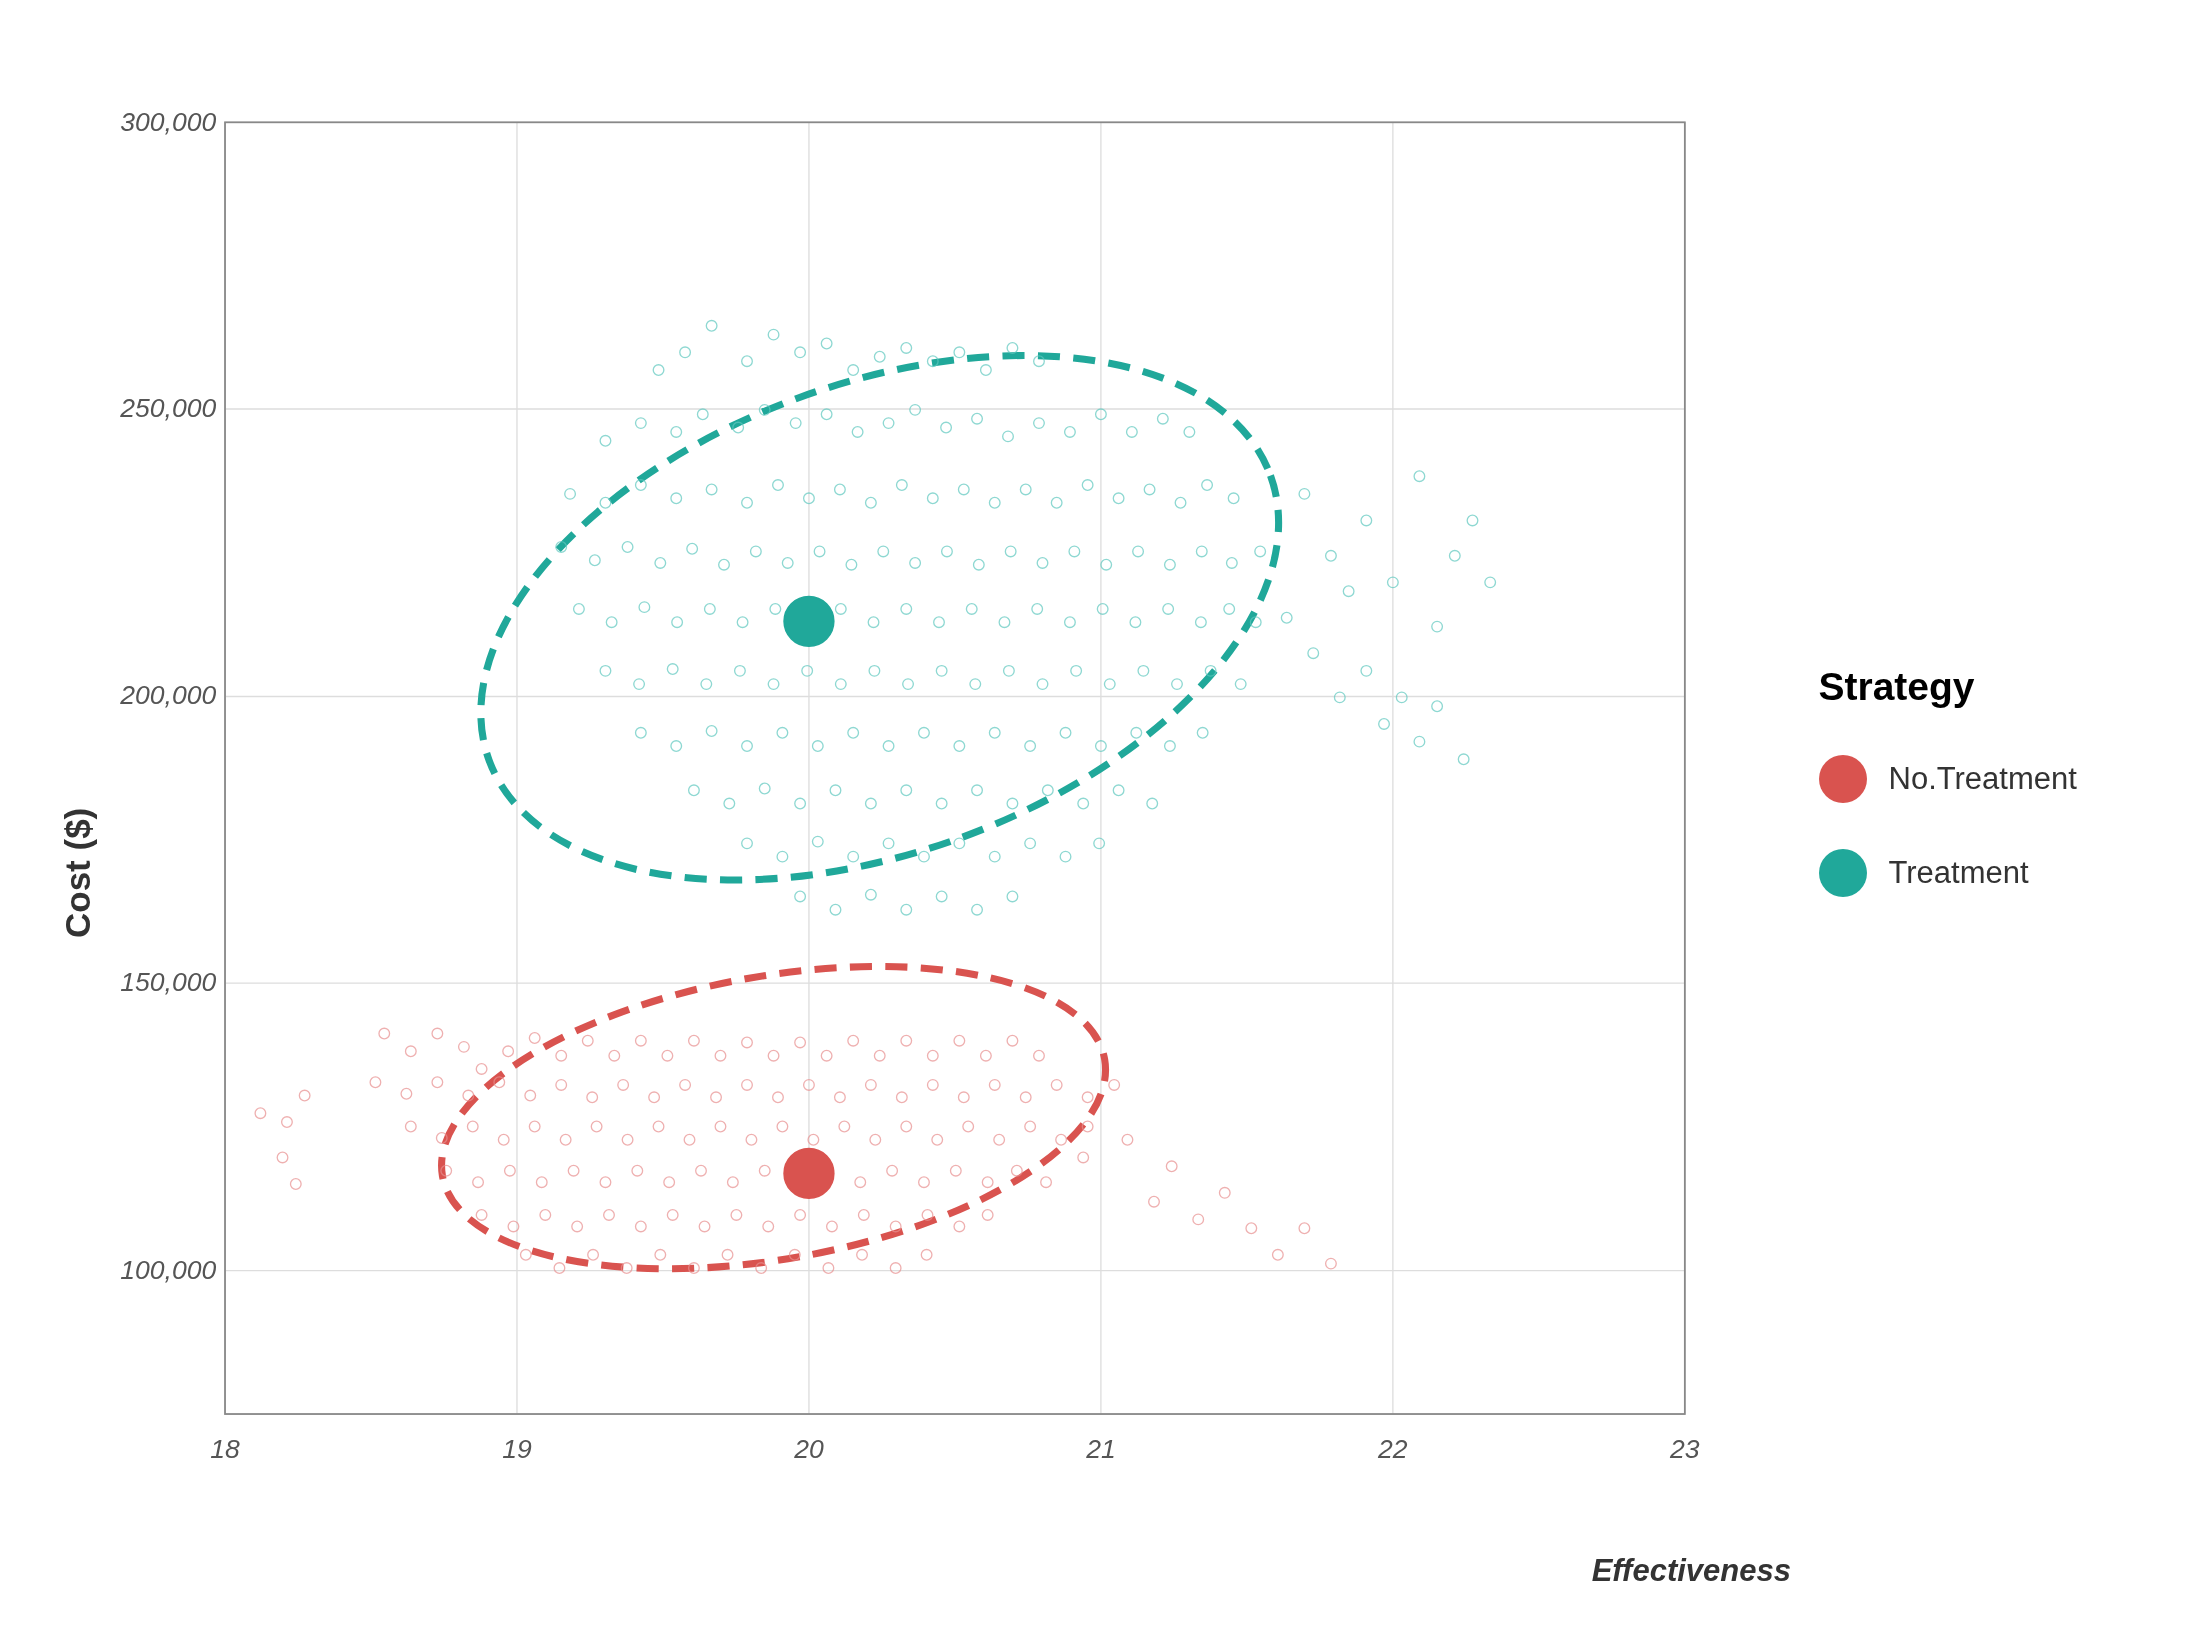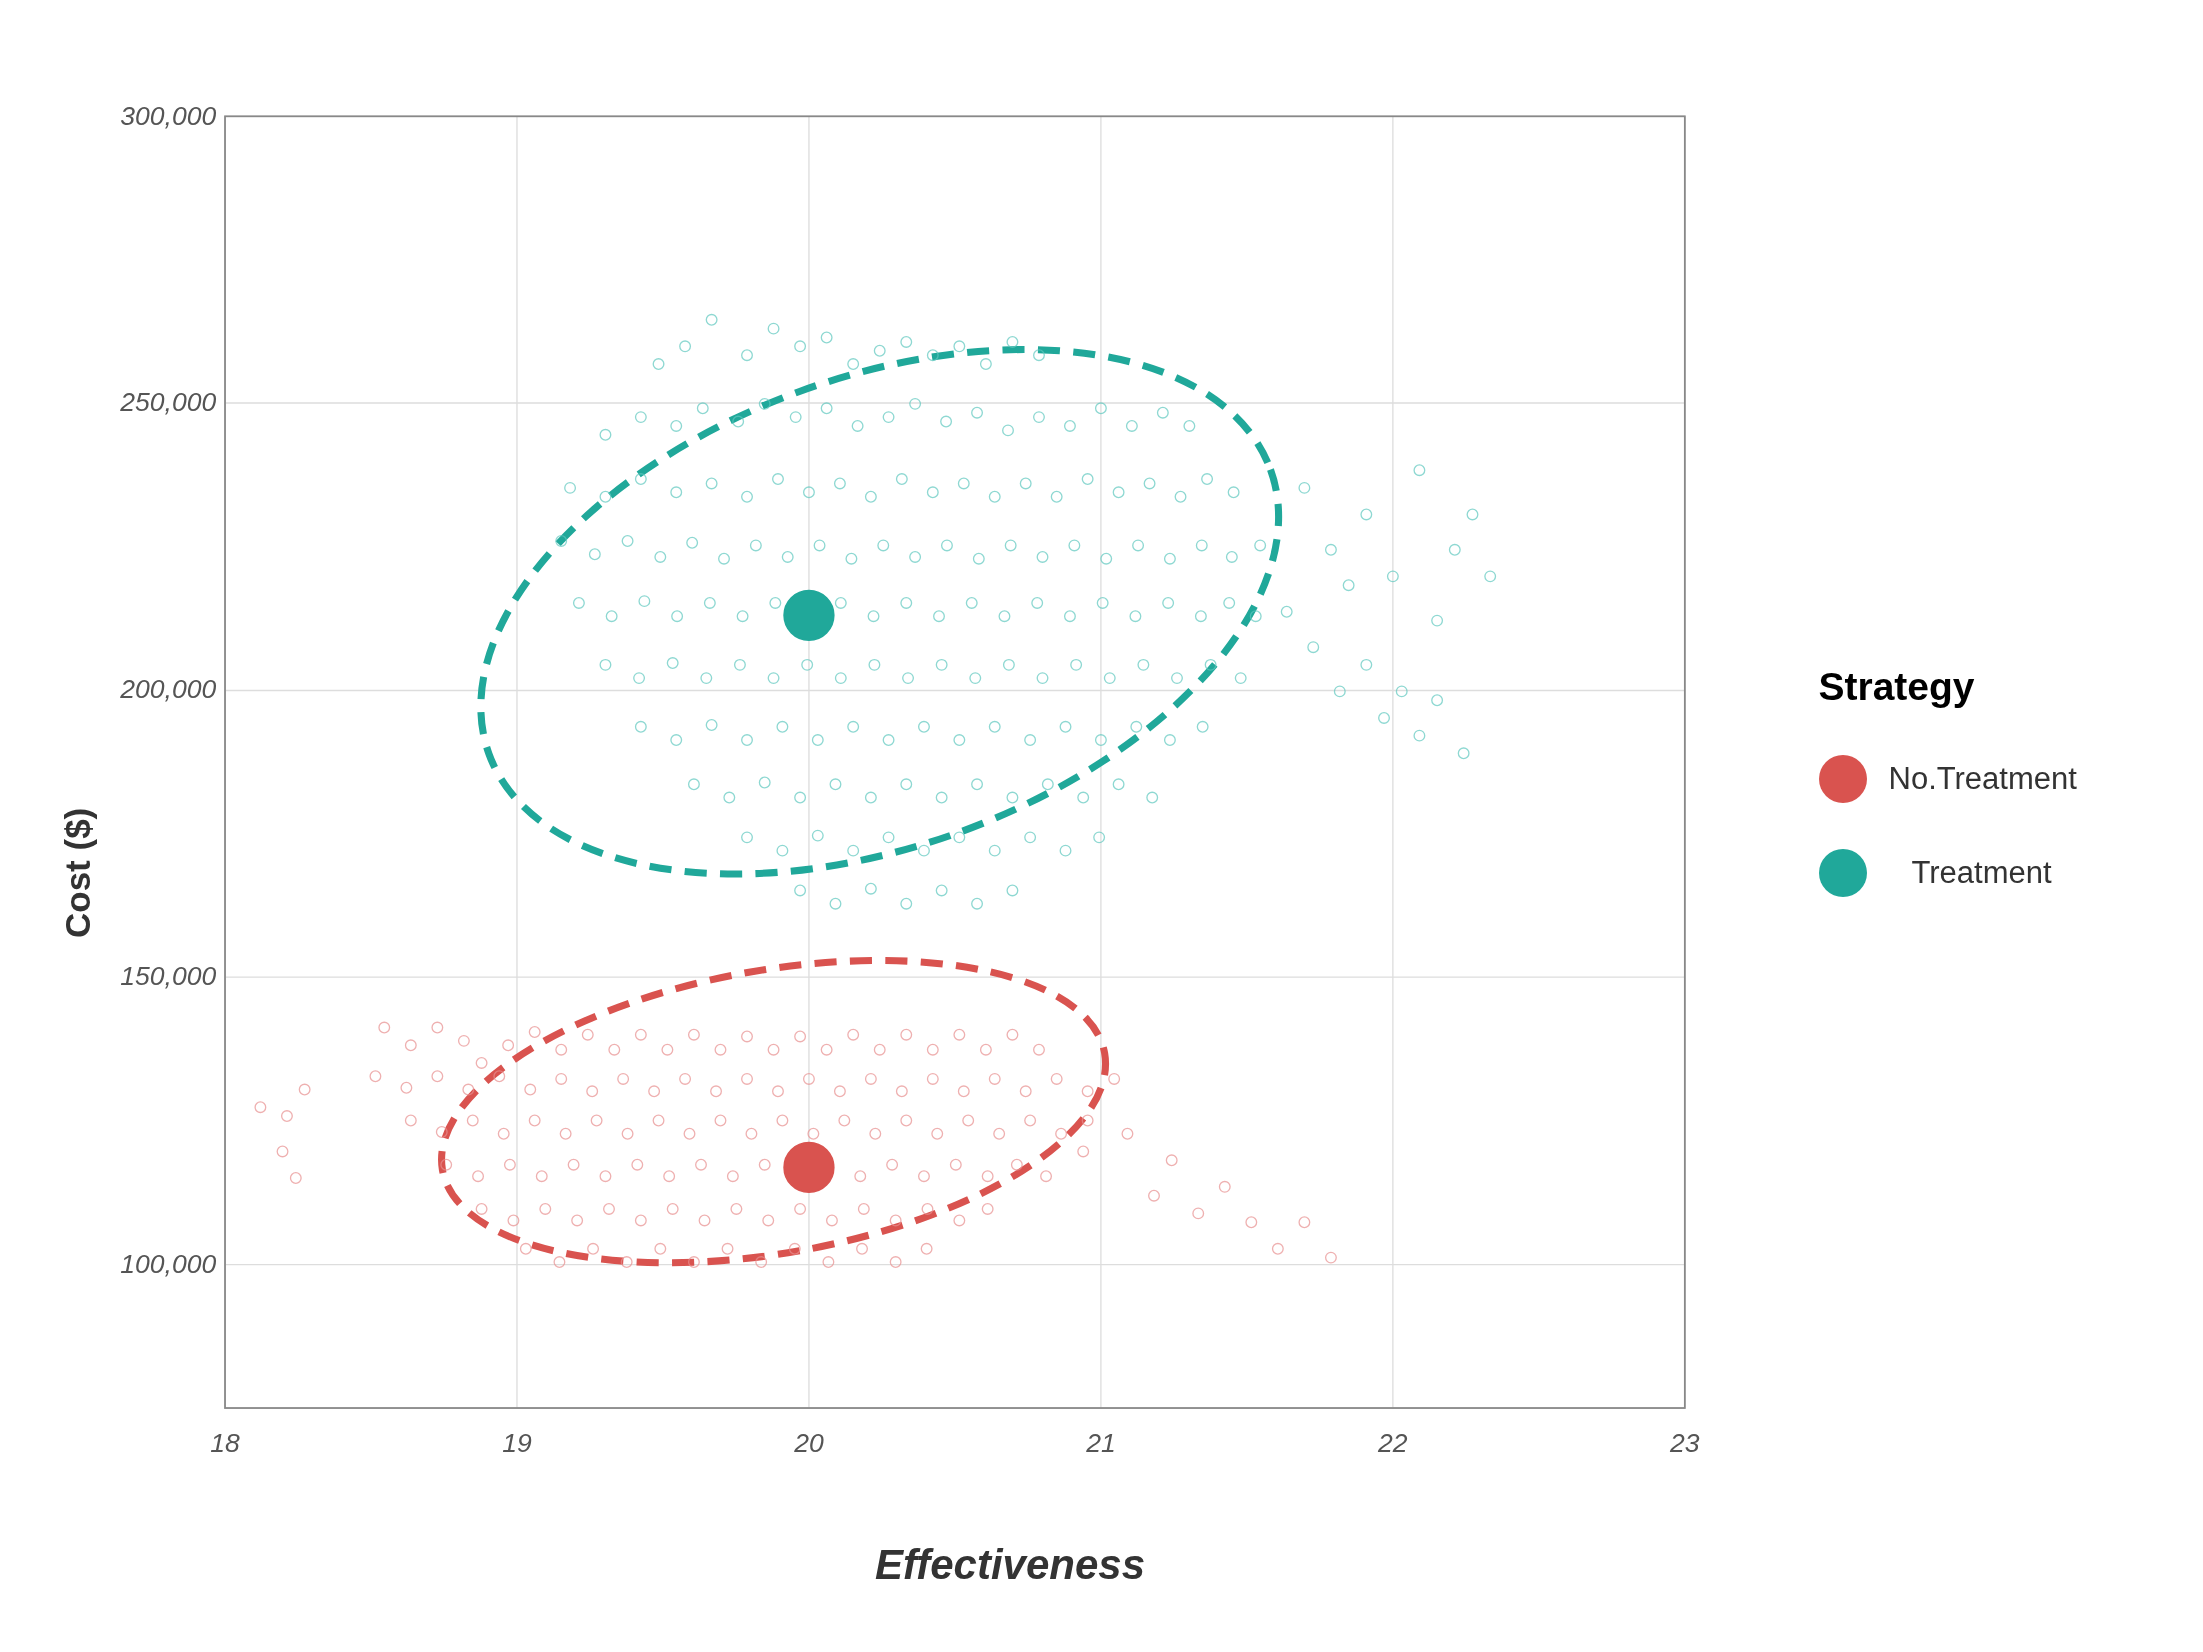--- a/index.html
+++ b/index.html
@@ -429,31 +429,31 @@
               <circle cx="200" cy="1160" r="6"></circle>
             <circle cx="195" cy="1200" r="6"></circle>
               <circle cx="210" cy="1230" r="6"></circle>
             <circle cx="170" cy="1150" r="6"></circle>
           </g>
 
           <circle cx="790" cy="1218" r="28" fill="#d9534f" stroke="#d9534f" stroke-width="2"></circle>
         </svg>
       </div>
 
-      <div style="font-size:42px;font-weight:bold;color:#333;text-align:center;padding:9.2px 0 18.4px 119px;">Effectiveness</div>
+      <div style="font-size:31px;font-weight:bold;color:#333;text-align:right;padding:9.2px 0 18.4px 119px;">Effectiveness</div>
     </div>
 
     <div style="width:367px;display:flex;flex-direction:column;align-items:flex-start;justify-content:center;padding-left:27.5px;padding-bottom:92px;">
       <div style="font-size:39px;font-weight:bold;color:#000000;margin-bottom:46px;">Strategy</div>
 
       <div style="display:flex;align-items:center;margin-bottom:46px;">
         <div style="width:48px;height:48px;border-radius:50%;background:#d9534f;margin-right:22px;flex-shrink:0;"></div>
         <span style="font-size:31px;color:#333;">No.Treatment</span>
       </div>
 
-      <div style="display:flex;align-items:center;gap:23px;">
+      <div style="display:flex;align-items:center;">
         <div style="width:48px;height:48px;border-radius:50%;background:#20a89a;margin-right:22px;flex-shrink:0;"></div>
         <span style="font-size:31px;color:#333;">Treatment</span>
       </div>
     </div>
   </div>
 </div>
 
 
 </body></html>

